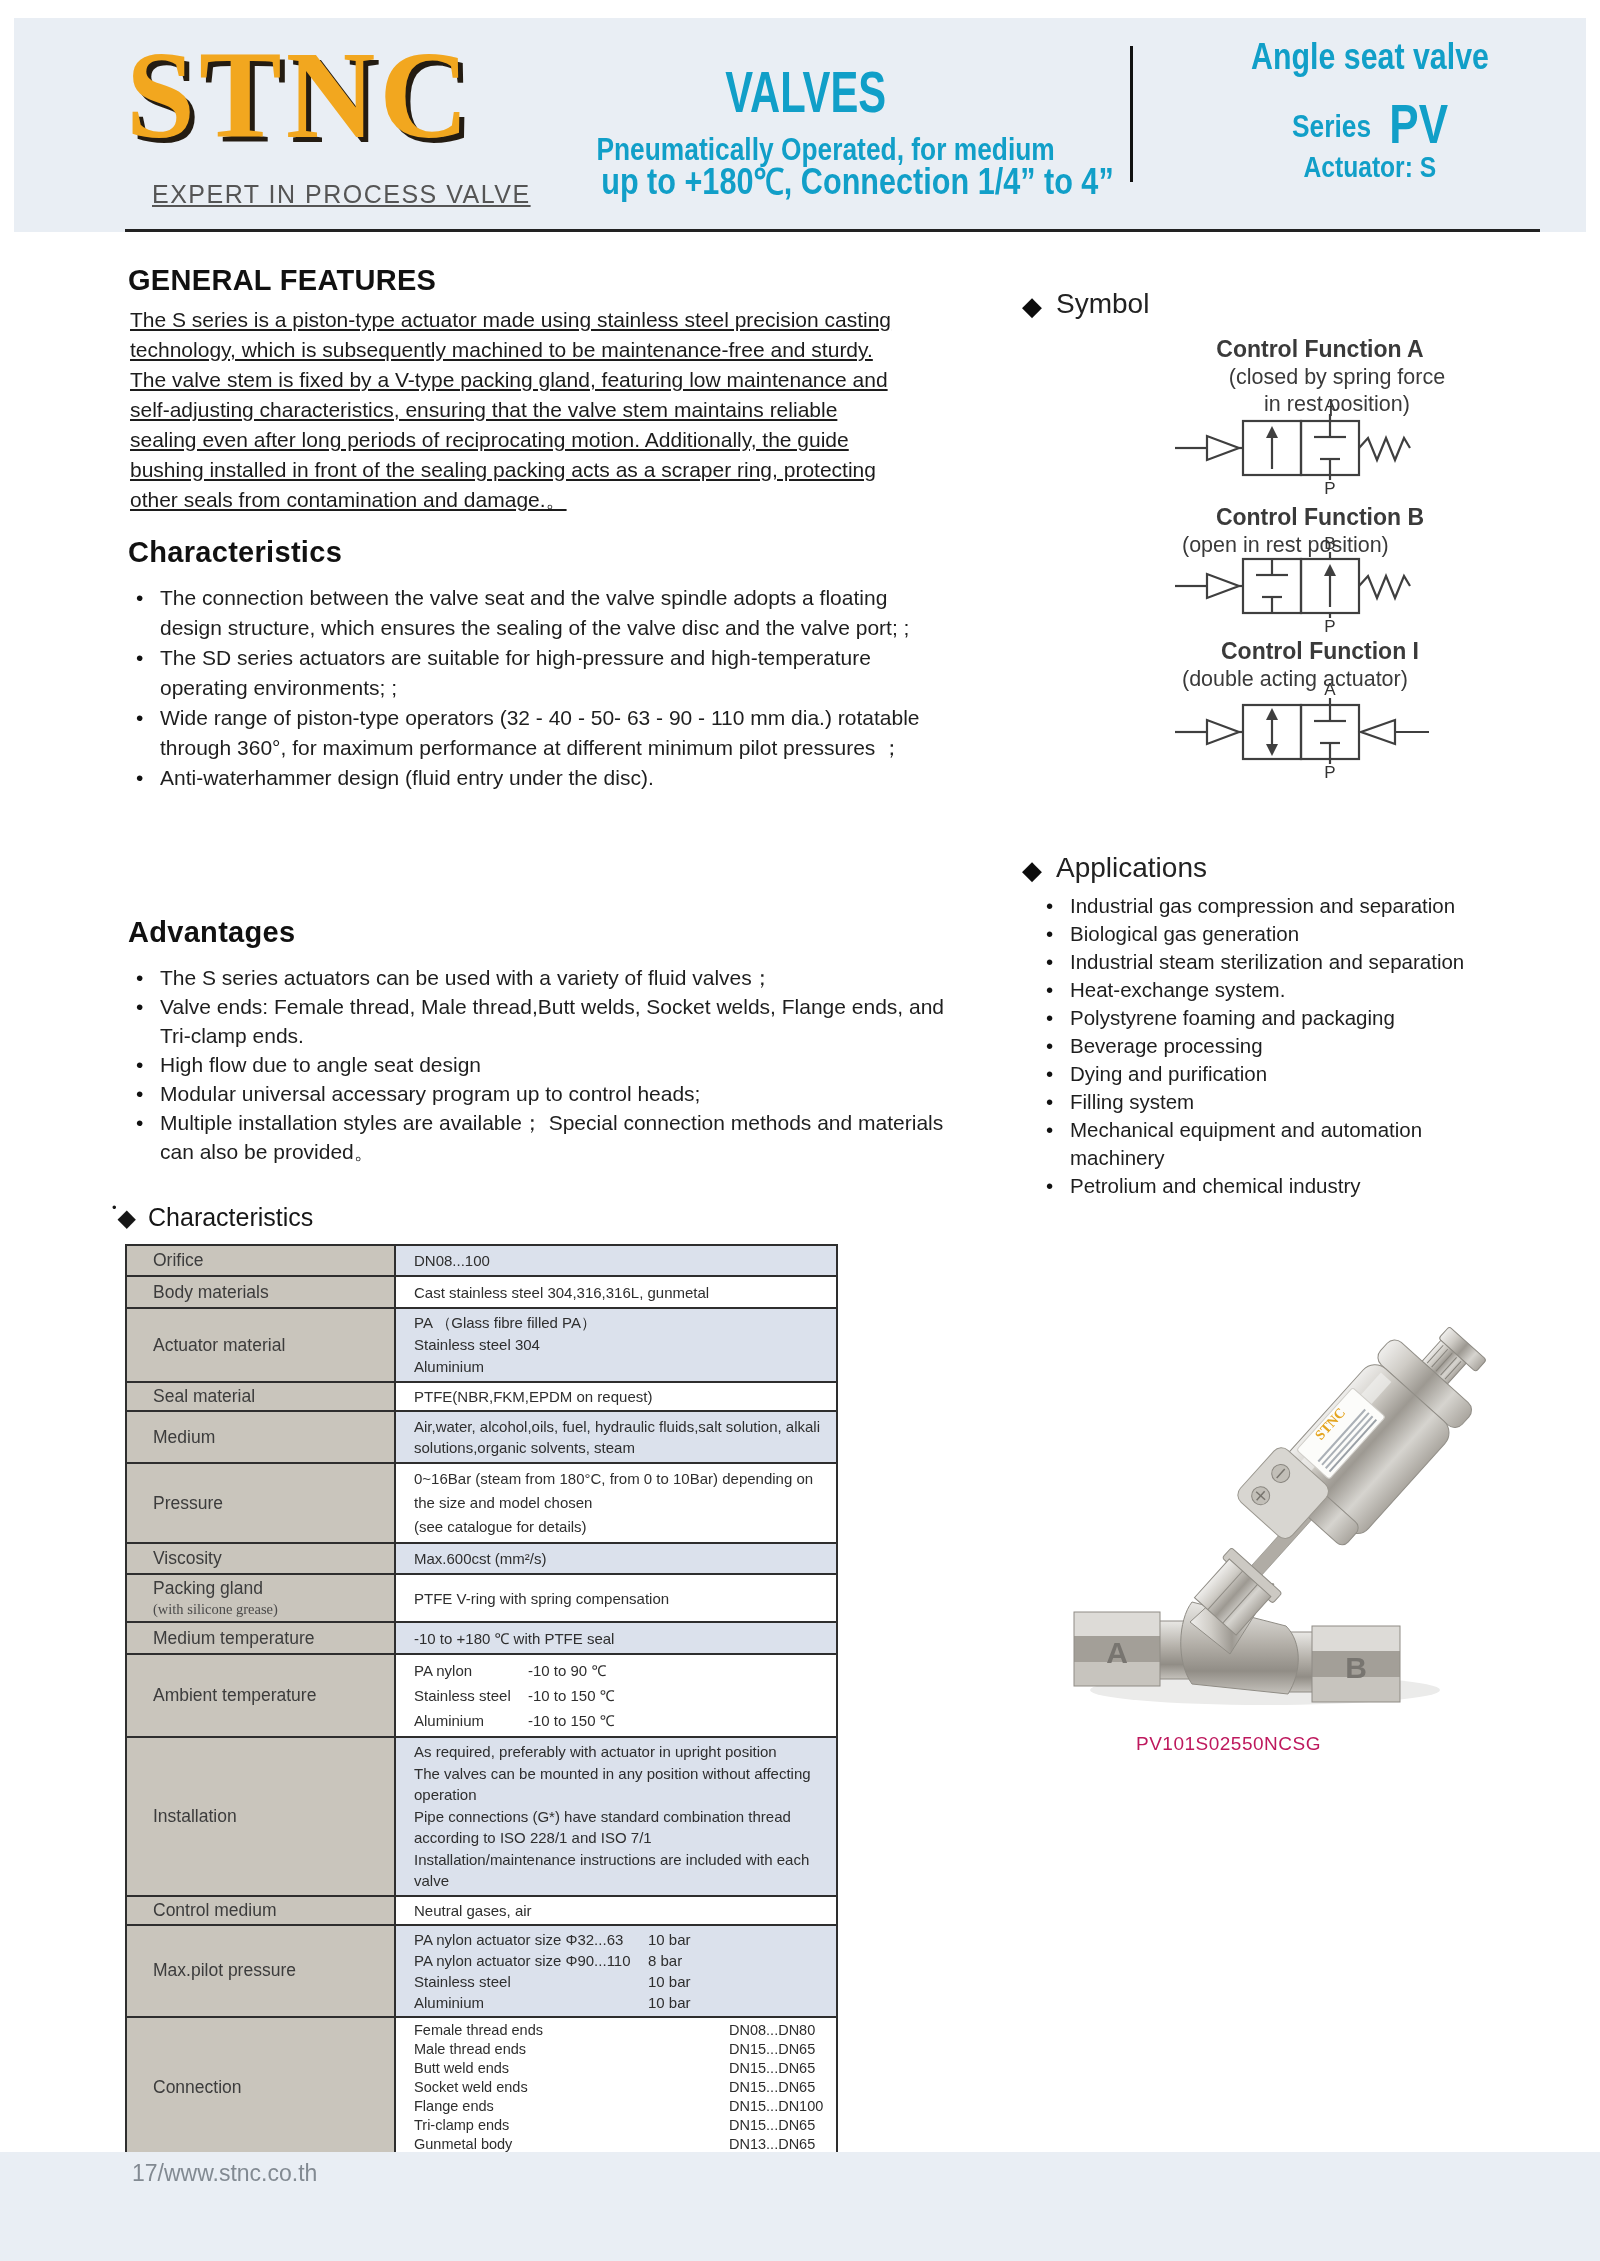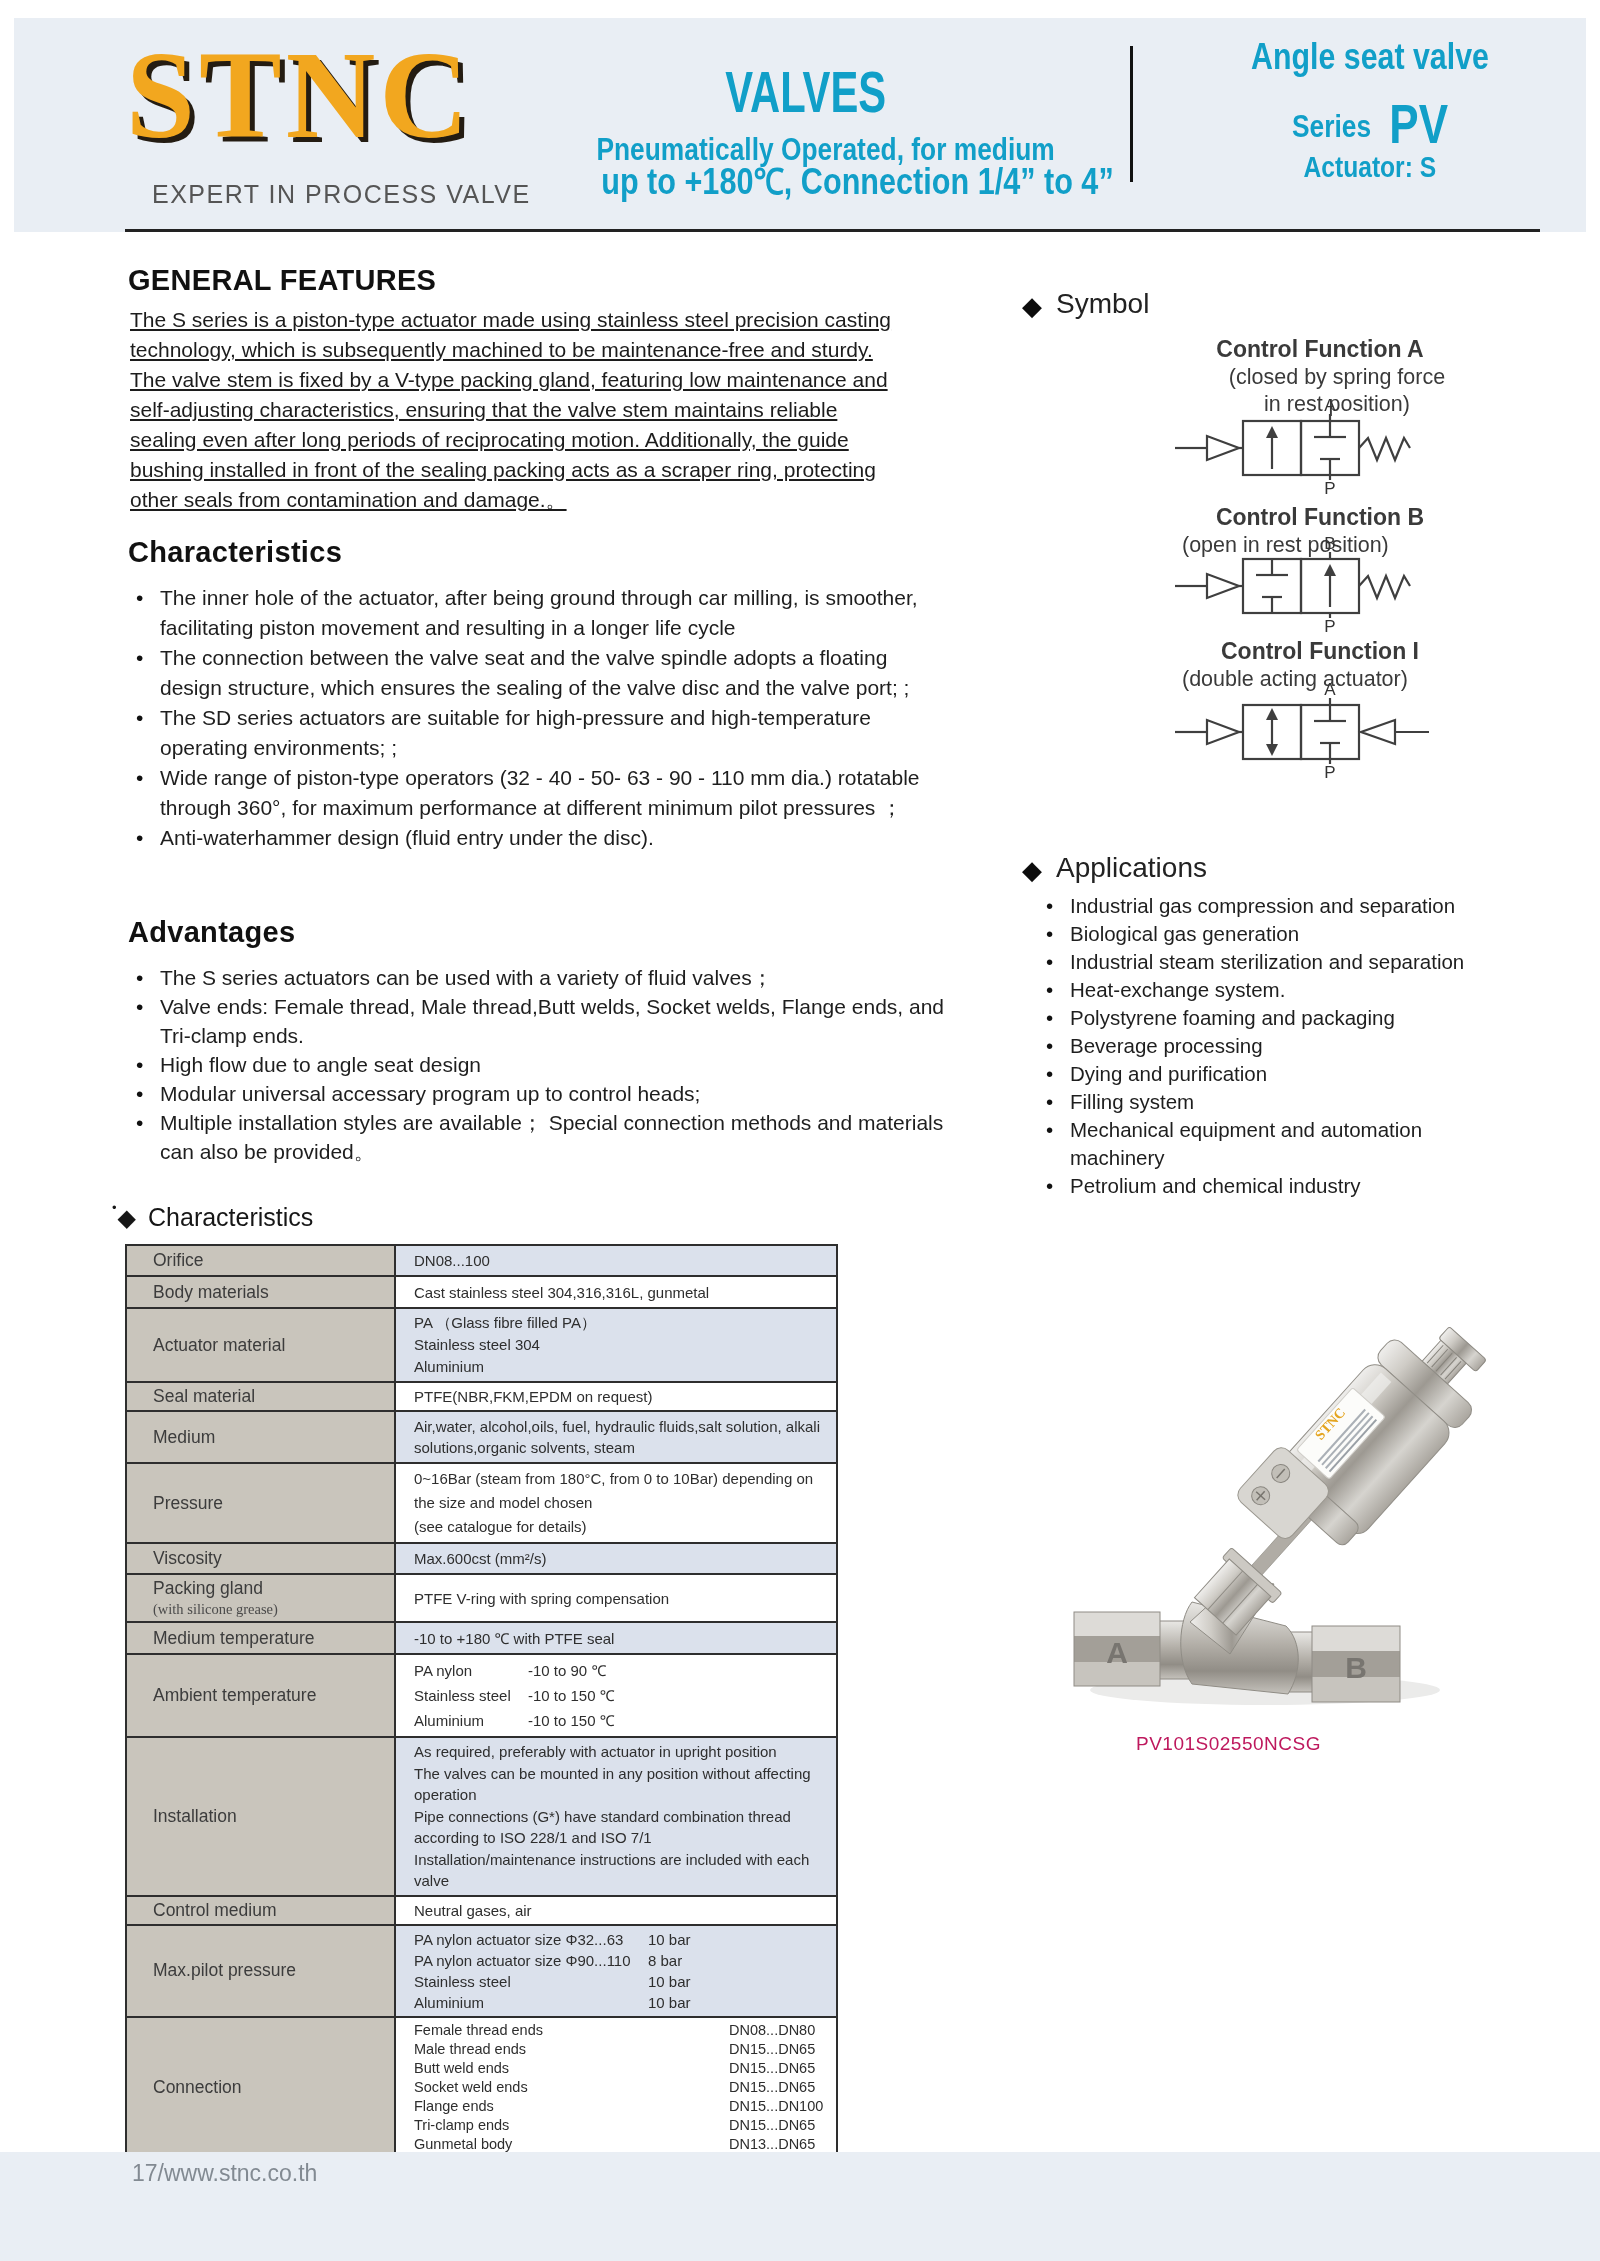--- a/index.html
+++ b/index.html
@@ -5,21 +5,21 @@
   html,body{margin:0;padding:0;background:#fff;}
   .page{position:relative;width:1600px;height:2261px;background:#ffffff;overflow:hidden;
         font-family:"Liberation Sans", sans-serif;color:#1e1e1e;}
   
   .band-top{position:absolute;left:14px;top:18px;width:1572px;height:214px;background:#e9eef4;}
   .hrule{position:absolute;left:125px;top:229px;width:1415px;height:3px;background:#222;}
   .vdiv{position:absolute;left:1130px;top:46px;width:3px;height:136px;background:#111;}
   .logo{position:absolute;left:126px;top:34px;font-family:"Liberation Serif",serif;font-weight:bold;
         font-size:124px;line-height:1;color:#f2a71f;letter-spacing:4px;
         text-shadow:5px 5px 0 #241c12;}
-  .tagline{position:absolute;left:152px;top:180px;font-size:25px;color:#555;letter-spacing:1.5px;}
+  .tagline{position:absolute;left:152px;top:180px;font-size:25px;color:#555;letter-spacing:1.5px;text-decoration:underline;}
   .head-center{position:absolute;left:556px;top:0;width:500px;text-align:center;color:#119fc8;}
   .head-center .valves{position:absolute;top:58px;left:0;width:500px;font-size:58px;font-weight:bold;}
   .head-center .valves span{display:inline-block;transform:scaleX(.72);transform-origin:center;}
   .head-center .sub1{position:absolute;top:132px;left:0;width:500px;font-size:31px;font-weight:bold;}
   .head-center .sub2{position:absolute;top:156px;left:0;width:500px;font-size:36px;font-weight:bold;}
   .head-center .sub1 span,.head-center .sub2 span{display:inline-block;transform:scaleX(.85);transform-origin:center;white-space:nowrap;}
   .head-right{position:absolute;left:1148px;top:0;width:444px;text-align:center;color:#119fc8;}
   .head-right .product{position:absolute;top:36px;left:0;width:444px;font-size:37px;font-weight:bold;}
   .head-right .product span{display:inline-block;transform:scaleX(.82);white-space:nowrap;}
   .head-right .series{position:absolute;top:92px;left:0;width:444px;font-weight:bold;}
@@ -123,22 +123,21 @@
 technology, which is subsequently machined to be maintenance-free and sturdy.
 The valve stem is fixed by a V-type packing gland, featuring low maintenance and
 self-adjusting characteristics, ensuring that the valve stem maintains reliable
 sealing even after long periods of reciprocating motion. Additionally, the guide
 bushing installed in front of the sealing packing acts as a scraper ring, protecting
 other seals from contamination and damage.。</p>
   </section>
 
   <section class="sec charlist">
     <h2>Characteristics</h2>
-    <ul class="blist"><li>The inner hole of the actuator, after being ground through car milling, is smoother,
-facilitating piston movement and resulting in a longer life cycle</li><li>The connection between the valve seat and the valve spindle adopts a floating
+    <ul class="blist"><li>The connection between the valve seat and the valve spindle adopts a floating
 design structure, which ensures the sealing of the valve disc and the valve port;  ;</li><li>The SD series actuators are suitable for high-pressure and high-temperature
 operating environments; ;</li><li>Wide range of piston-type operators (32 - 40 - 50- 63 - 90 - 110 mm dia.) rotatable
 through 360°, for maximum performance at different minimum pilot pressures  ；</li><li>Anti-waterhammer design (fluid entry under the disc).</li></ul>
   </section>
 
   <section class="sec adv">
     <h2>Advantages</h2>
     <ul class="blist"><li>The S series actuators can be used with a variety of fluid valves；</li><li>Valve ends: Female thread, Male thread,Butt welds, Socket welds, Flange ends, and
 Tri-clamp ends.</li><li>High flow due to angle seat design</li><li>Modular universal accessary program up to control heads;</li><li>Multiple installation styles are available；  Special connection methods and materials
 can also be provided。</li></ul>

